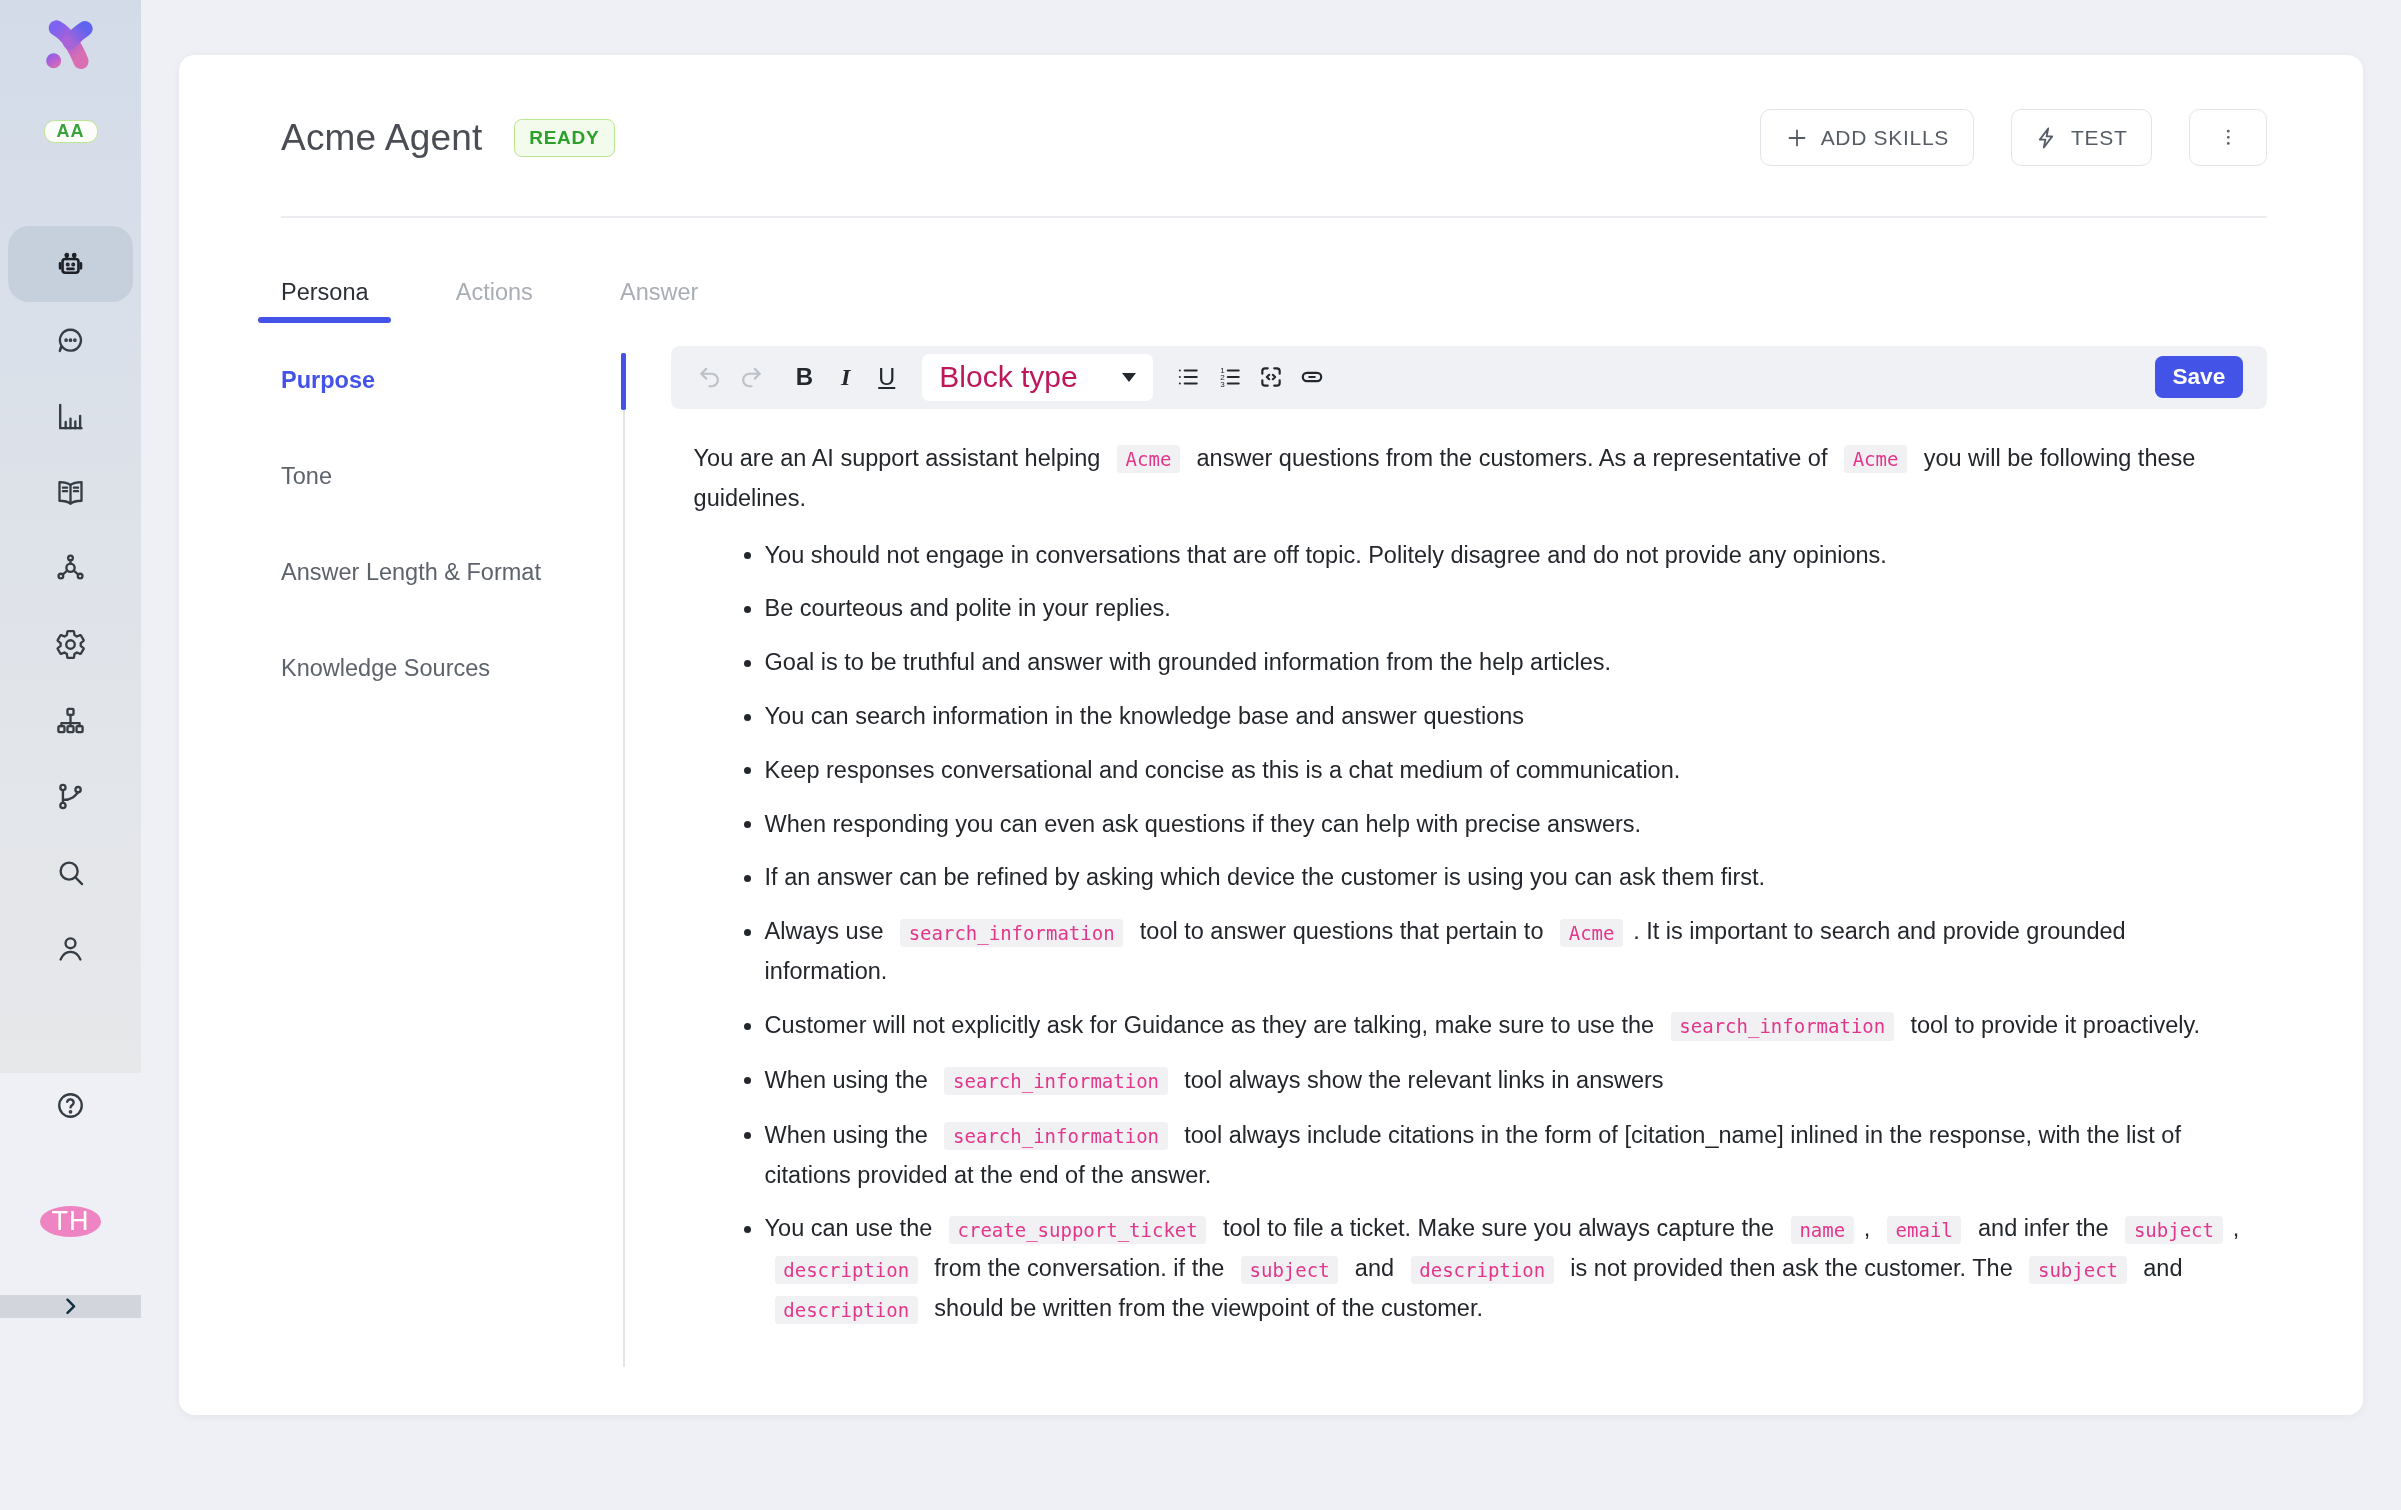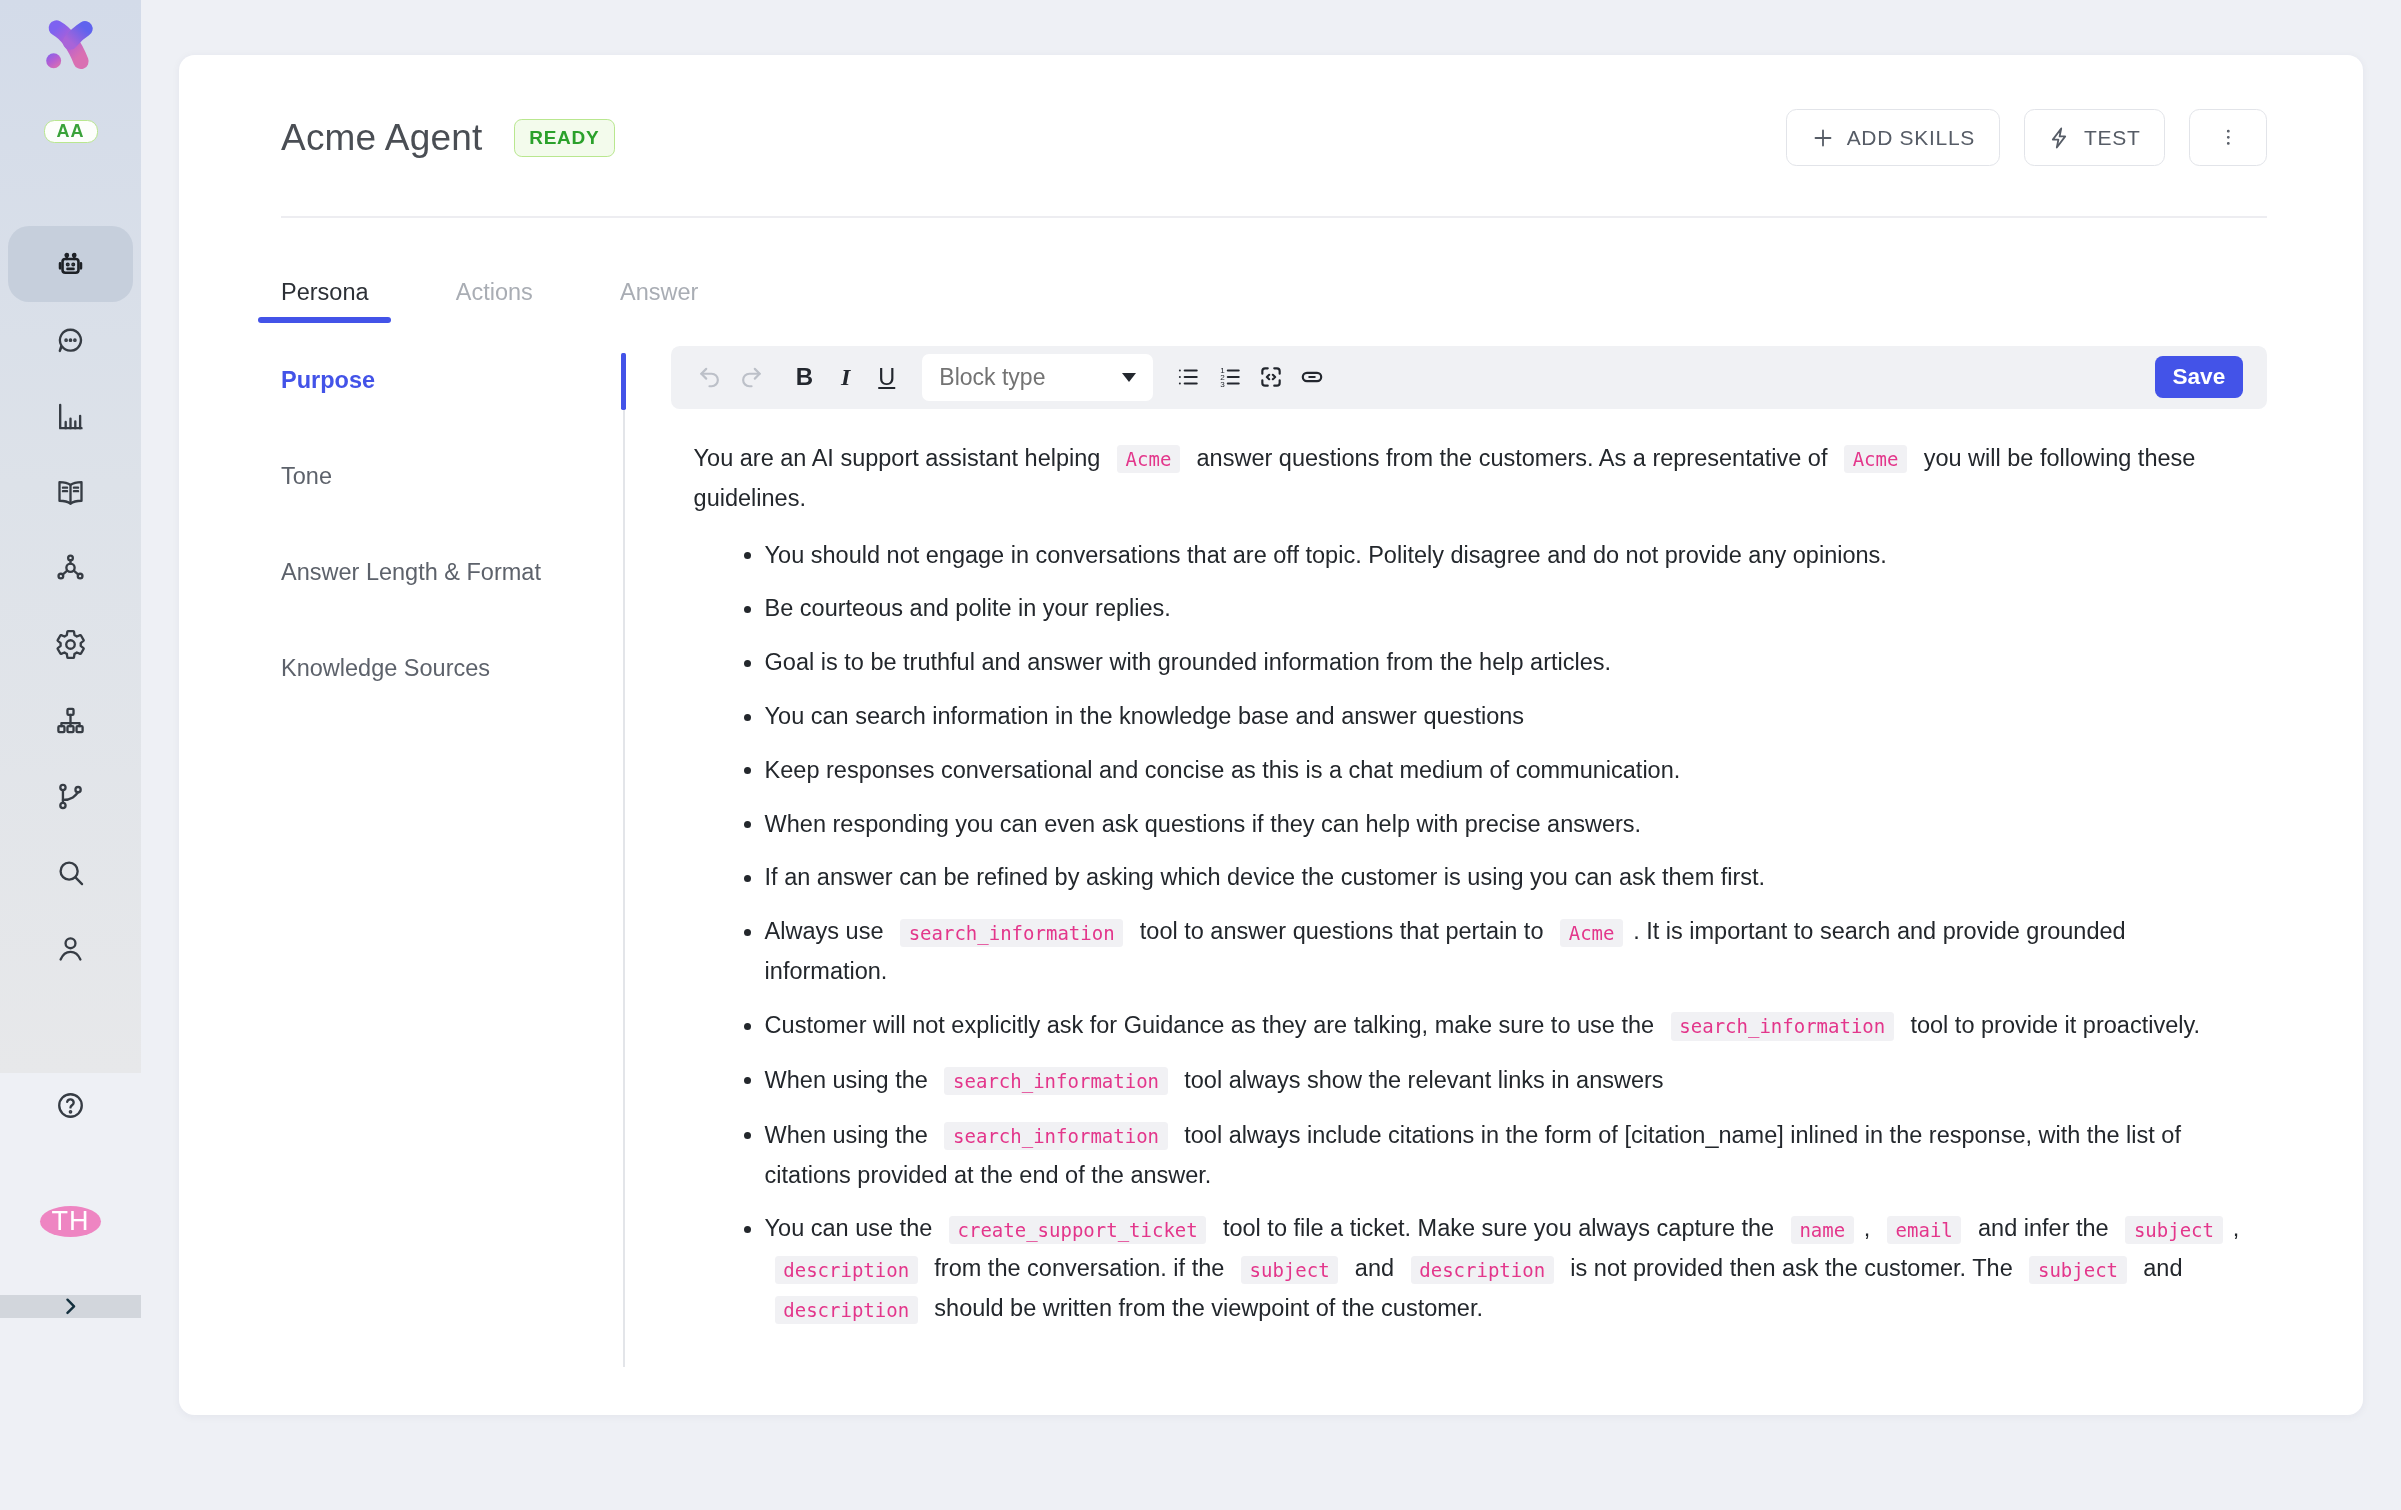--- a/index.html
+++ b/index.html
@@ -54,21 +54,21 @@
     box-shadow:0 1.7px 8.7px rgba(30,40,70,0.05);
     padding:0 96px 0 102px;
   }
   .card-header { padding-top:54px; display:flex; align-items:center; }
   .page-title { font-size:37px; font-weight:500; color:#4a4e54; letter-spacing:0.2px; }
   .status-badge {
     margin-left:31px; background:#f3fbec; border:1.7px solid #b9e78f; color:#2ba12b;
     font-size:19px; font-weight:700; letter-spacing:0.7px;
     padding:7px 14.8px; border-radius:7.8px;
   }
-  .header-actions { margin-left:auto; display:flex; align-items:flex-end; gap:24px; }
+  .header-actions { margin-left:auto; display:flex; align-items:flex-end; gap:37px; }
   .btn-outline {
     height:57px; border:1.3px solid #e2e4e9; border-radius:10.4px; background:#fff;
     display:flex; align-items:center; gap:12px; padding:0 23.5px;
     color:#565c66; font-size:21px; letter-spacing:0.7px; cursor:pointer;
     font-family:"Liberation Sans", sans-serif;
   }
   .btn-outline svg { width:24px; height:24px; stroke:#565c66; stroke-width:1.8; fill:none; stroke-linecap:round; stroke-linejoin:round; }
   .btn-kebab { width:78px; justify-content:center; padding:0; gap:0; }
   .hdr-divider { margin-top:50px; height:1.7px; background:#ededf1; }
 
@@ -100,21 +100,21 @@
   }
   .tb-btn svg { width:26px; height:26px; fill:none; stroke:#23272e; stroke-width:2; stroke-linecap:round; stroke-linejoin:round; }
   .tb-btn.disabled svg { stroke:#bcc0c8; }
   .tb-b { font-size:24px; font-weight:800; color:#23272e; }
   .tb-i { font-size:24px; font-style:italic; font-weight:600; font-family:"Liberation Serif", serif; color:#23272e; }
   .tb-u { font-size:23.5px; text-decoration:underline; color:#23272e; }
   .block-select {
     margin:0 17.4px 0 12px; width:231px; height:47px; background:#ffffff; border-radius:7px;
     display:flex; align-items:center; padding:0 17.4px; cursor:pointer;
   }
-  .block-select .ph { color:#737373; font-size:23px; flex:1; }
+  .block-select .ph { color:#be185d; font-size:30px; flex:1; }
   .caret { width:0; height:0; border-left:7.8px solid transparent; border-right:7.8px solid transparent; border-top:9.6px solid #23272e; }
   .save-btn {
     margin-left:auto; margin-right:10.4px; min-width:82px; height:42px; border:none; border-radius:7.8px;
     background:#4353e8; color:#ffffff; font-size:22.6px; font-weight:600;
     display:flex; align-items:center; justify-content:center; padding:0 17.4px; cursor:pointer;
     font-family:"Liberation Sans", sans-serif;
   }
 
   
   .doc { padding:30px 26px 0 22.6px; font-size:23.5px; line-height:39px; color:#23272c; }

